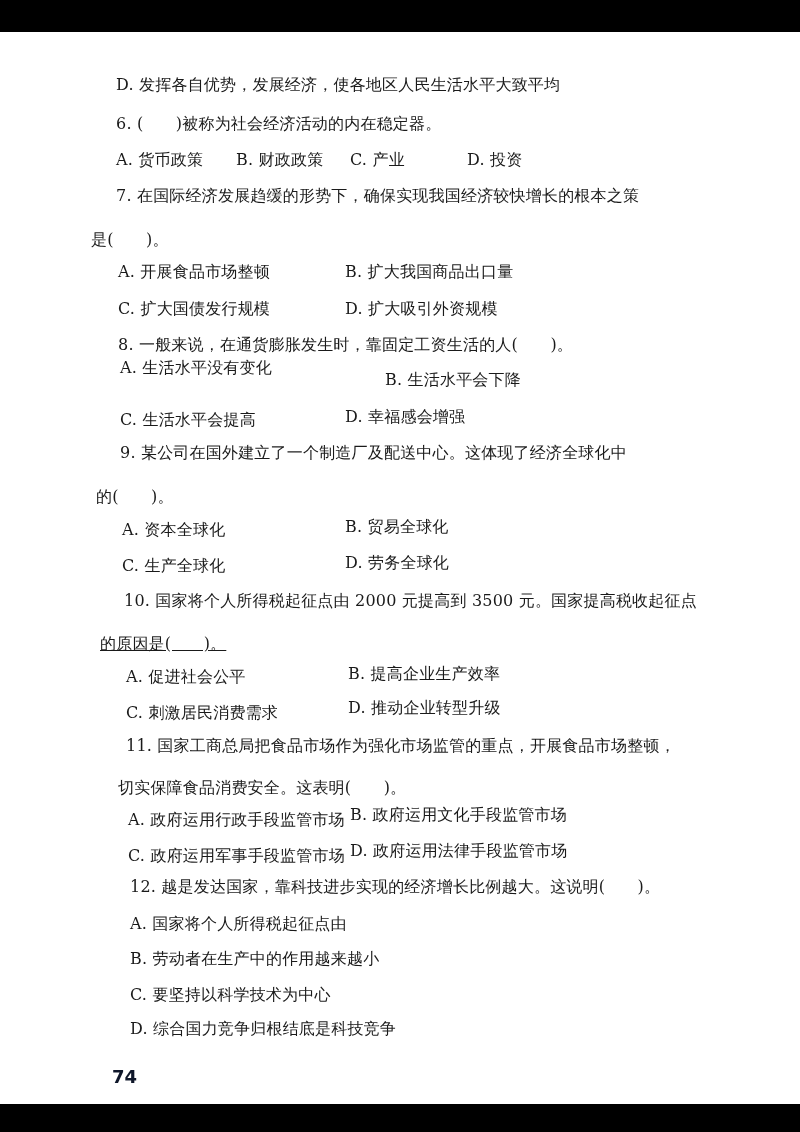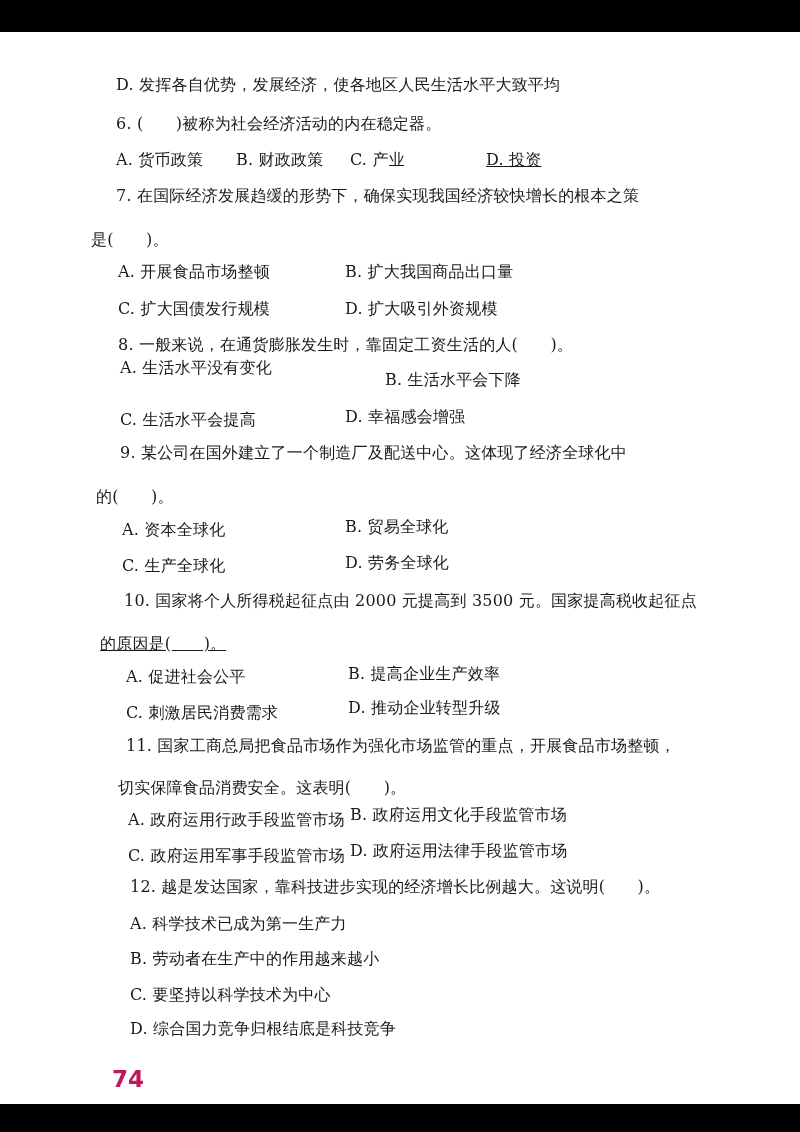--- a/index.html
+++ b/index.html
@@ -12,36 +12,36 @@
     .band { position: absolute; left: 0; width: 800px; background: #000; }
     .band.top { top: 0; height: 32px; }
     .band.bottom { top: 1104px; height: 28px; }
     .line {
       position: absolute; font-size: 16px; line-height: 20px;
       white-space: nowrap; letter-spacing: 0.2px;
     }
     .page-num {
       position: absolute; left: 112px; top: 1066px;
       font-family: "DejaVu Sans", "Liberation Sans", sans-serif;
-      font-weight: bold; font-size: 23px; color: #be185d;
+      font-weight: bold; font-size: 18px; color: #0f172a;
     }
   </style>
 </head>
 <body>
 
 <div class="band top"></div>
 
 <div>
   <div class="line" style="left:116px;top:75px;">D. 发挥各自优势，发展经济，使各地区人民生活水平大致平均</div>
 
   <div class="line" style="left:116px;top:114px;">6. (　　)被称为社会经济活动的内在稳定器。</div>
   <div class="line" style="left:116px;top:150px;">A. 货币政策</div>
   <div class="line" style="left:236px;top:150px;">B. 财政政策</div>
   <div class="line" style="left:350px;top:150px;">C. 产业</div>
-  <div class="line" style="left:486px;top:150px;text-decoration:underline;">D. 投资</div>
+  <div class="line" style="left:467px;top:150px;">D. 投资</div>
 
   <div class="line" style="left:116px;top:186px;">7. 在国际经济发展趋缓的形势下，确保实现我国经济较快增长的根本之策</div>
   <div class="line" style="left:91px;top:230px;">是(　　)。</div>
   <div class="line" style="left:118px;top:262px;">A. 开展食品市场整顿</div>
   <div class="line" style="left:345px;top:262px;">B. 扩大我国商品出口量</div>
   <div class="line" style="left:118px;top:299px;">C. 扩大国债发行规模</div>
   <div class="line" style="left:345px;top:299px;">D. 扩大吸引外资规模</div>
 
   <div class="line" style="left:118px;top:335px;">8. 一般来说，在通货膨胀发生时，靠固定工资生活的人(　　)。</div>
   <div class="line" style="left:120px;top:358px;">A. 生活水平没有变化</div>
@@ -64,21 +64,21 @@
   <div class="line" style="left:348px;top:698px;">D. 推动企业转型升级</div>
 
   <div class="line" style="left:126px;top:736px;">11. 国家工商总局把食品市场作为强化市场监管的重点，开展食品市场整顿，</div>
   <div class="line" style="left:118px;top:778px;">切实保障食品消费安全。这表明(　　)。</div>
   <div class="line" style="left:128px;top:810px;">A. 政府运用行政手段监管市场</div>
   <div class="line" style="left:350px;top:805px;">B. 政府运用文化手段监管市场</div>
   <div class="line" style="left:128px;top:846px;text-align:center;">C. 政府运用军事手段监管市场</div>
   <div class="line" style="left:350px;top:841px;">D. 政府运用法律手段监管市场</div>
 
   <div class="line" style="left:130px;top:877px;">12. 越是发达国家，靠科技进步实现的经济增长比例越大。这说明(　　)。</div>
-  <div class="line" style="left:130px;top:914px;">A. 科学技术已成为第一生产力</div>
+  <div class="line" style="left:130px;top:914px;">A. 国家将个人所得税起征点由</div>
   <div class="line" style="left:130px;top:949px;">B. 劳动者在生产中的作用越来越小</div>
   <div class="line" style="left:130px;top:985px;">C. 要坚持以科学技术为中心</div>
   <div class="line" style="left:130px;top:1019px;">D. 综合国力竞争归根结底是科技竞争</div>
 
   <div class="page-num">74</div>
 </div>
 
 <div class="band bottom"></div>
 
 </body></html>

